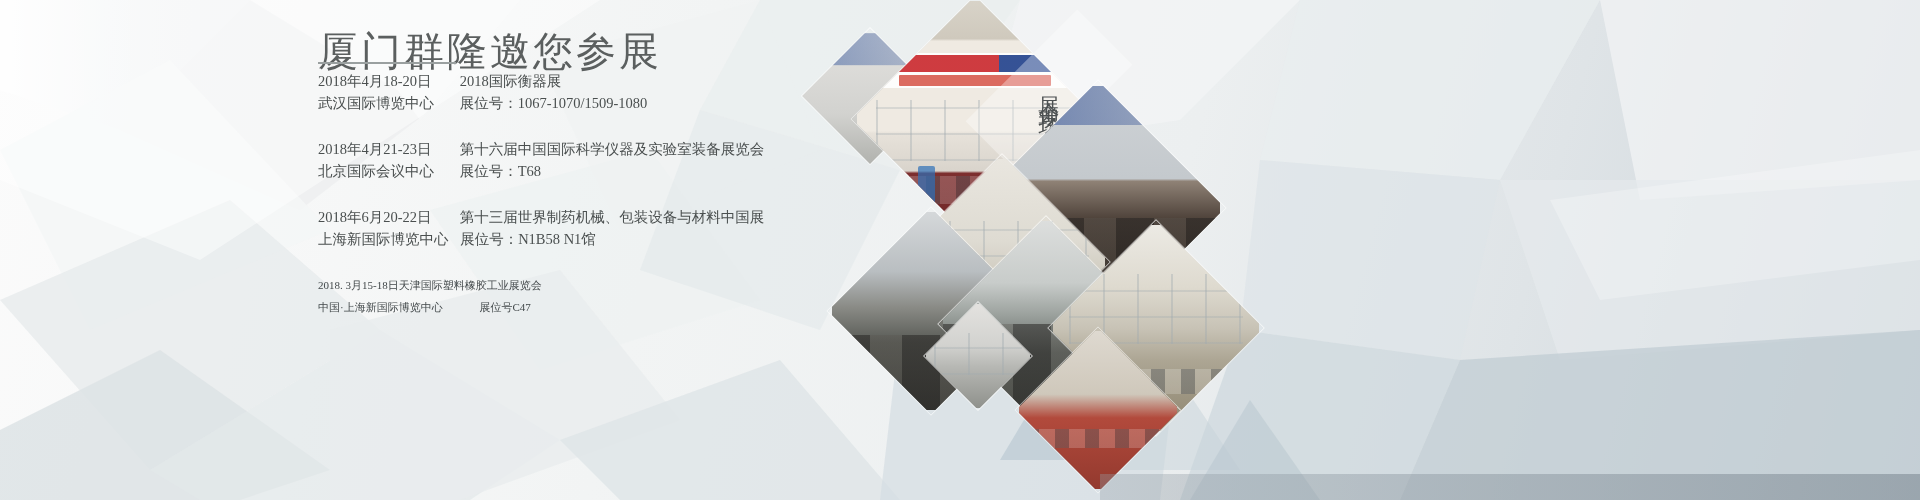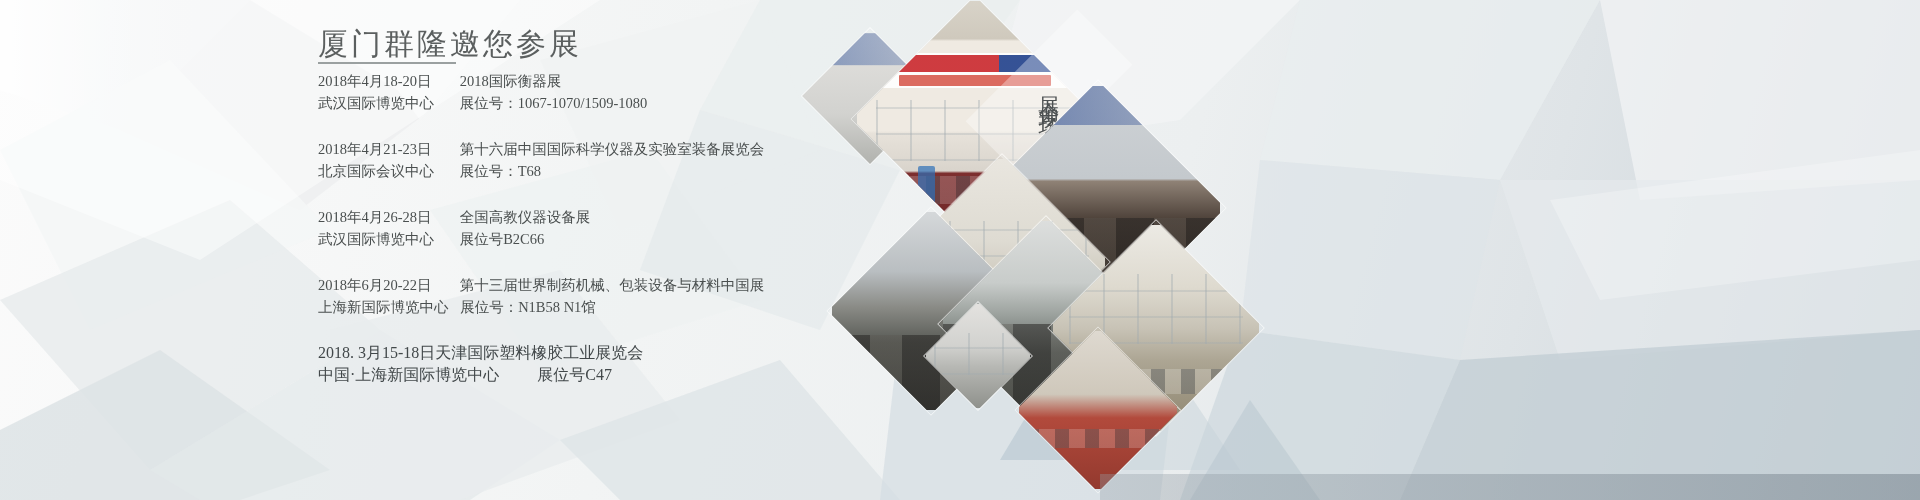--- a/index.html
+++ b/index.html
@@ -11,34 +11,34 @@
   }
   #stage{position:absolute;inset:0;width:1920px;height:500px;overflow:hidden;background:#f2f3f3;}
 
   
   .bg-base{position:absolute;inset:0;
     background:linear-gradient(105deg,#fbfbfb 0%,#f2f4f4 35%,#eceff0 60%,#dfe4e7 78%,#c9d2d8 100%);}
   .bgSvg{position:absolute;left:0;top:0;width:1920px;height:500px;}
 
   
   .content{position:absolute;left:0;top:0;width:1920px;height:500px;}
-  .headline{position:absolute;left:318px;top:24px;font-size:30px;color:#5b5f5f;
+  .headline{position:absolute;left:318px;top:24px;font-size:40px;color:#5b5f5f;
     letter-spacing:3px;font-family:"Liberation Serif","DejaVu Serif",serif;white-space:nowrap;}
   .headline-rule{position:absolute;left:318px;top:62px;width:138px;height:2px;background:#9aa0a0;}
 
   .events{position:absolute;left:318px;top:66px;width:760px;}
   .event{margin-bottom:14px;}
   .ev-line{white-space:nowrap;color:#4a4f4f;font-size:14.5px;line-height:22px;
     font-family:"Liberation Serif","DejaVu Serif",serif;}
   .ev-line .col1{display:inline-block;min-width:130px;}
   .ev-line .col1.wide{min-width:152px;}
   .ev-line .col2{display:inline-block;padding-left:8px;text-align:right;}
 
   
-  .event.last .ev-line{font-size:16px;color:#42484a;font-family:Liberation Serif, serif;}
+  .event.last .ev-line{font-size:11px;color:#42484a;font-family:Liberation Serif, serif;}
   .event.last .ev-line .col1{min-width:0;}
 
   
   .collage{position:absolute;left:830px;top:0;width:420px;height:500px;}
   .dia{position:absolute;width:150px;height:150px;transform:rotate(45deg);overflow:hidden;
     box-shadow:0 0 0 1px rgba(255,255,255,.55);}
   .dia .inner{position:absolute;left:-26px;top:-26px;width:202px;height:202px;
     transform:rotate(-45deg);}
 
   
@@ -176,30 +176,20 @@
         <div class="ev-line">
           <span class="col1">2018年4月21-23日</span>
           <span class="col2">第十六届中国国际科学仪器及实验室装备展览会</span>
         </div>
         <div class="ev-line">
           <span class="col1">北京国际会议中心</span>
           <span class="col2">展位号：T68</span>
         </div>
       </div>
 
-      <div class="event" style="margin-top:24px;">
-        <div class="ev-line">
-          <span class="col1">2018年4月26-28日</span>
-          <span class="col2">全国高教仪器设备展</span>
-        </div>
-        <div class="ev-line">
-          <span class="col1">武汉国际博览中心</span>
-          <span class="col2">展位号B2C66</span>
-        </div>
-      </div>
 
       <div class="event" style="margin-top:24px;">
         <div class="ev-line">
           <span class="col1">2018年6月20-22日</span>
           <span class="col2">第十三届世界制药机械、包装设备与材料中国展</span>
         </div>
         <div class="ev-line">
           <span class="col1">上海新国际博览中心</span>
           <span class="col2">展位号：N1B58 N1馆</span>
         </div>

